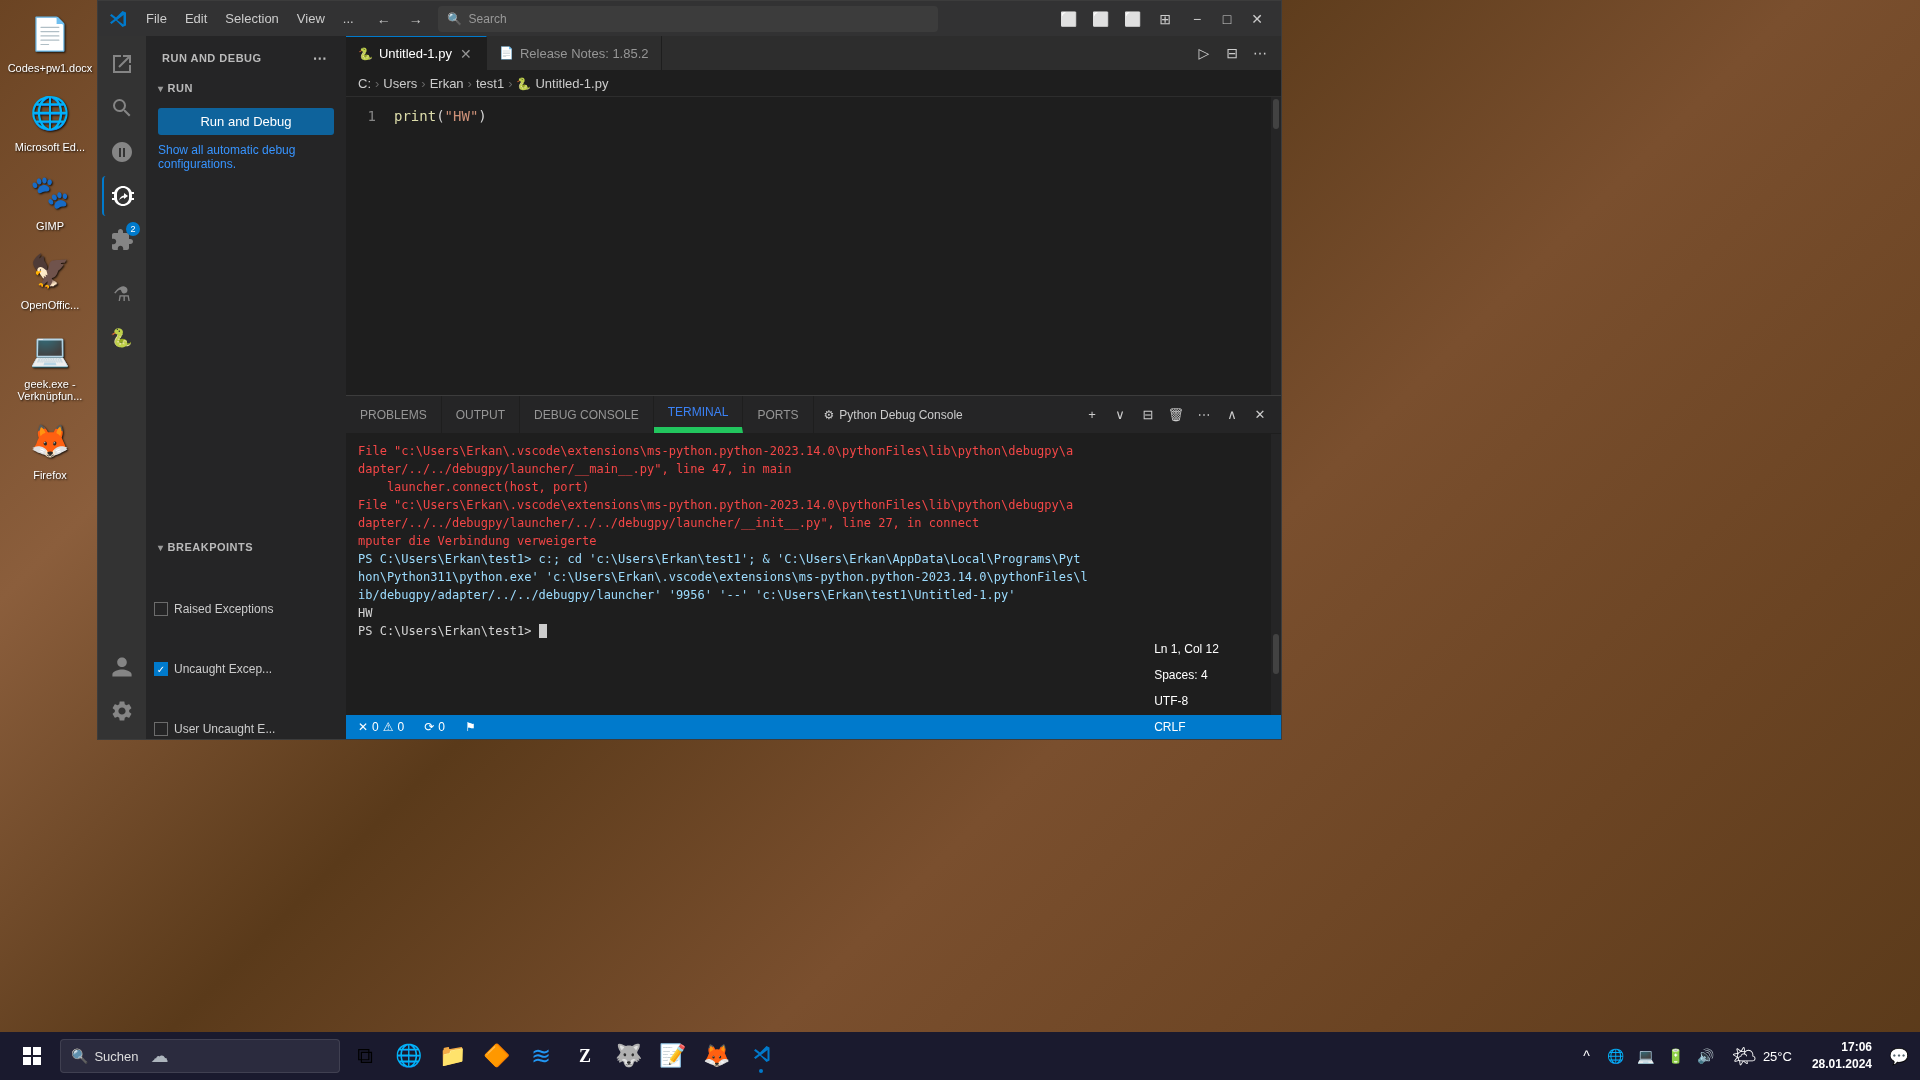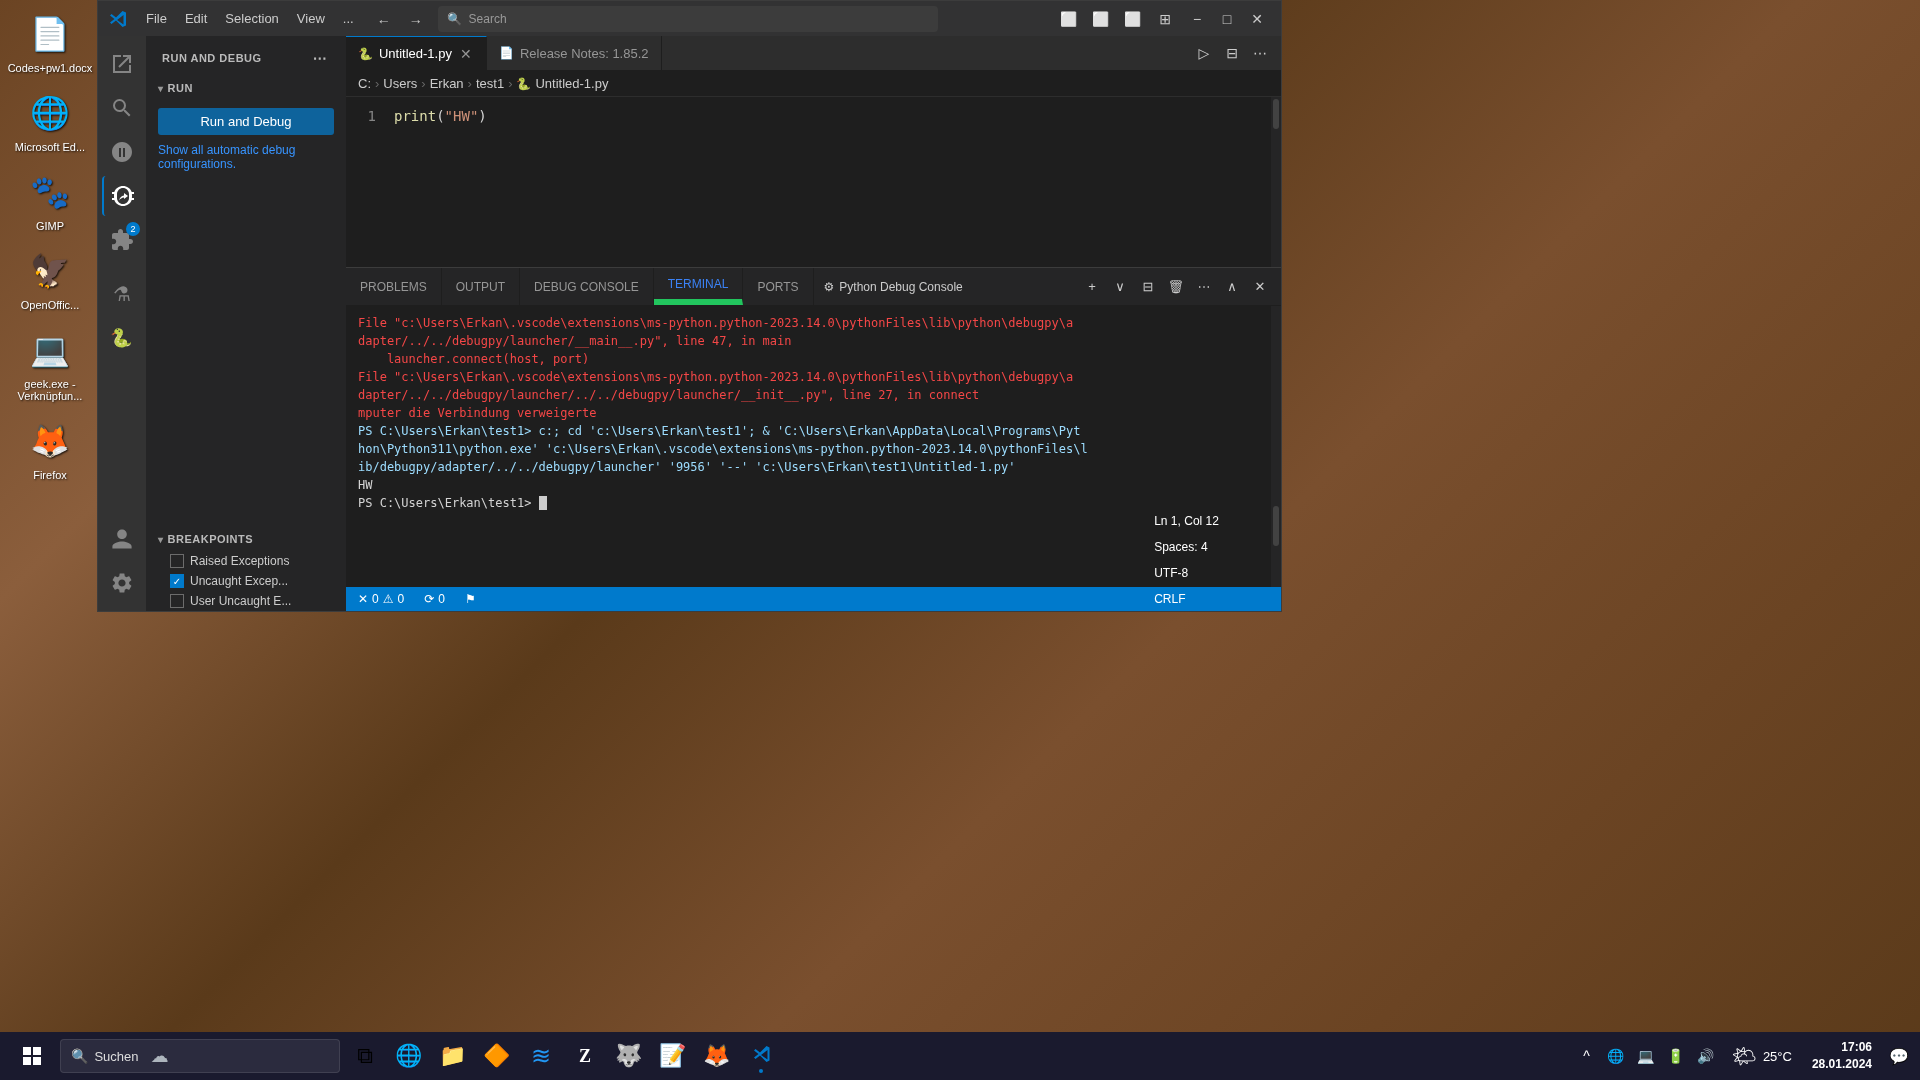--- a/index.html
+++ b/index.html
@@ -43,21 +43,21 @@
       justify-content: center;
       font-size: 32px;
     }
 
     
     .vscode-window {
       position: absolute;
       top: 0;
       left: 97px;
       width: 1185px;
-      height: 612px;
+      height: 740px;
       background: #1e1e1e;
       display: flex;
       flex-direction: column;
       border: 1px solid #3c3c3c;
     }
 
     
     .title-bar {
       height: 35px;
       background: #323233;
@@ -269,27 +269,28 @@
       cursor: pointer;
       color: #bbb;
       font-size: 11px;
       font-weight: 600;
       letter-spacing: 0.5px;
       user-select: none;
     }
     .chevron { font-size: 10px; color: #999; }
 
     .breakpoint-item {
-      padding: 3px 12px 3px 24px;
+      padding: 3px 12px 3px 8px;
       display: flex;
       align-items: center;
       gap: 6px;
       font-size: 12px;
       color: #ccc;
       cursor: pointer;
+      margin-top: 40px;
     }
     .bp-checkbox {
       width: 14px;
       height: 14px;
       border: 1px solid #6c6c6c;
       background: transparent;
       display: flex;
       align-items: center;
       justify-content: center;
       font-size: 10px;

